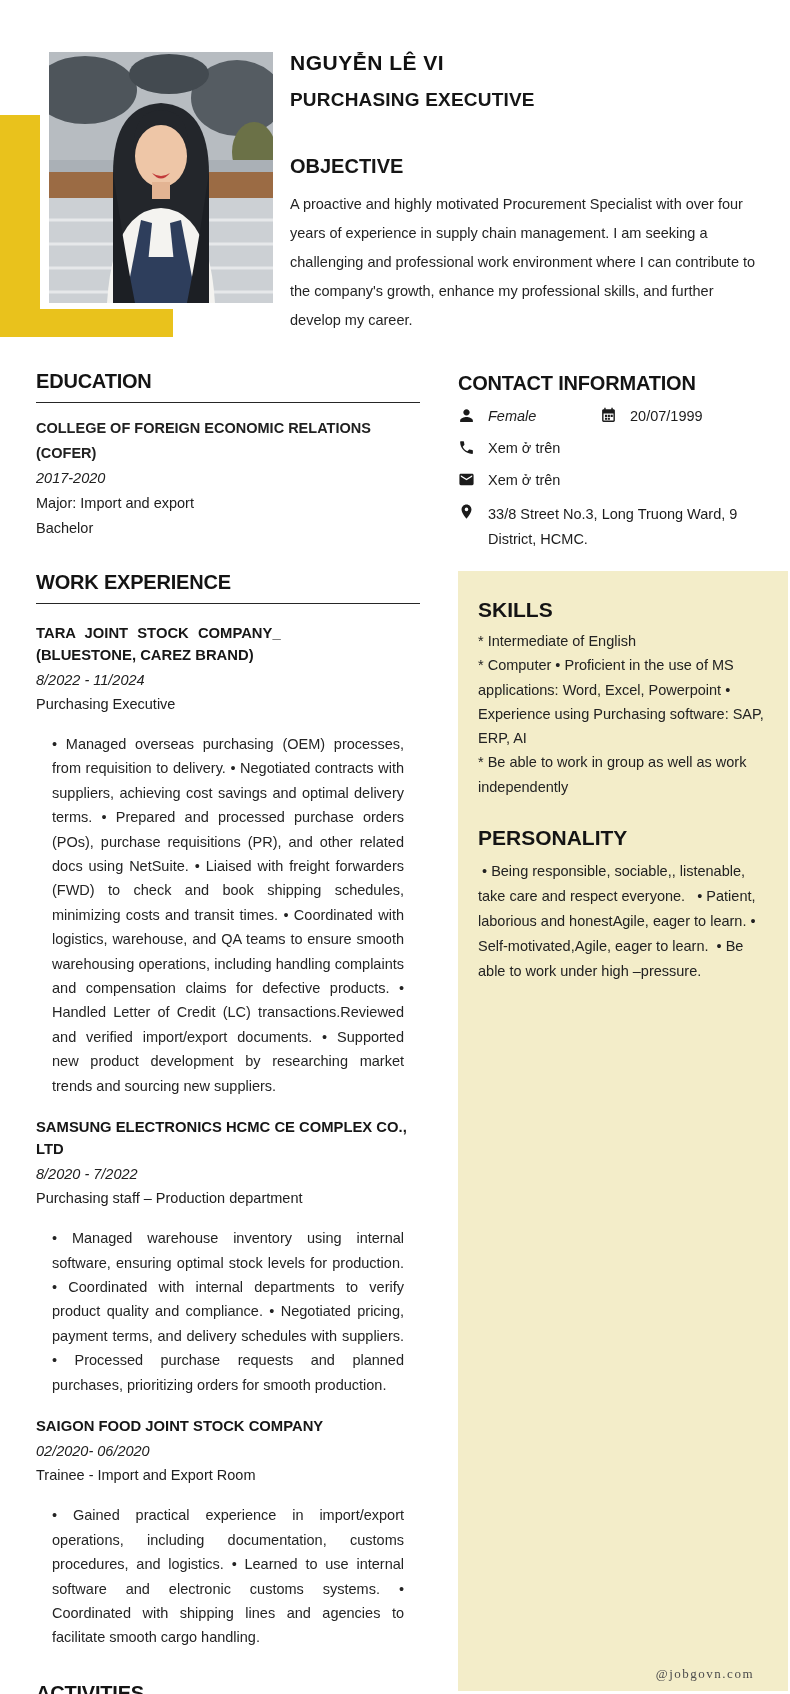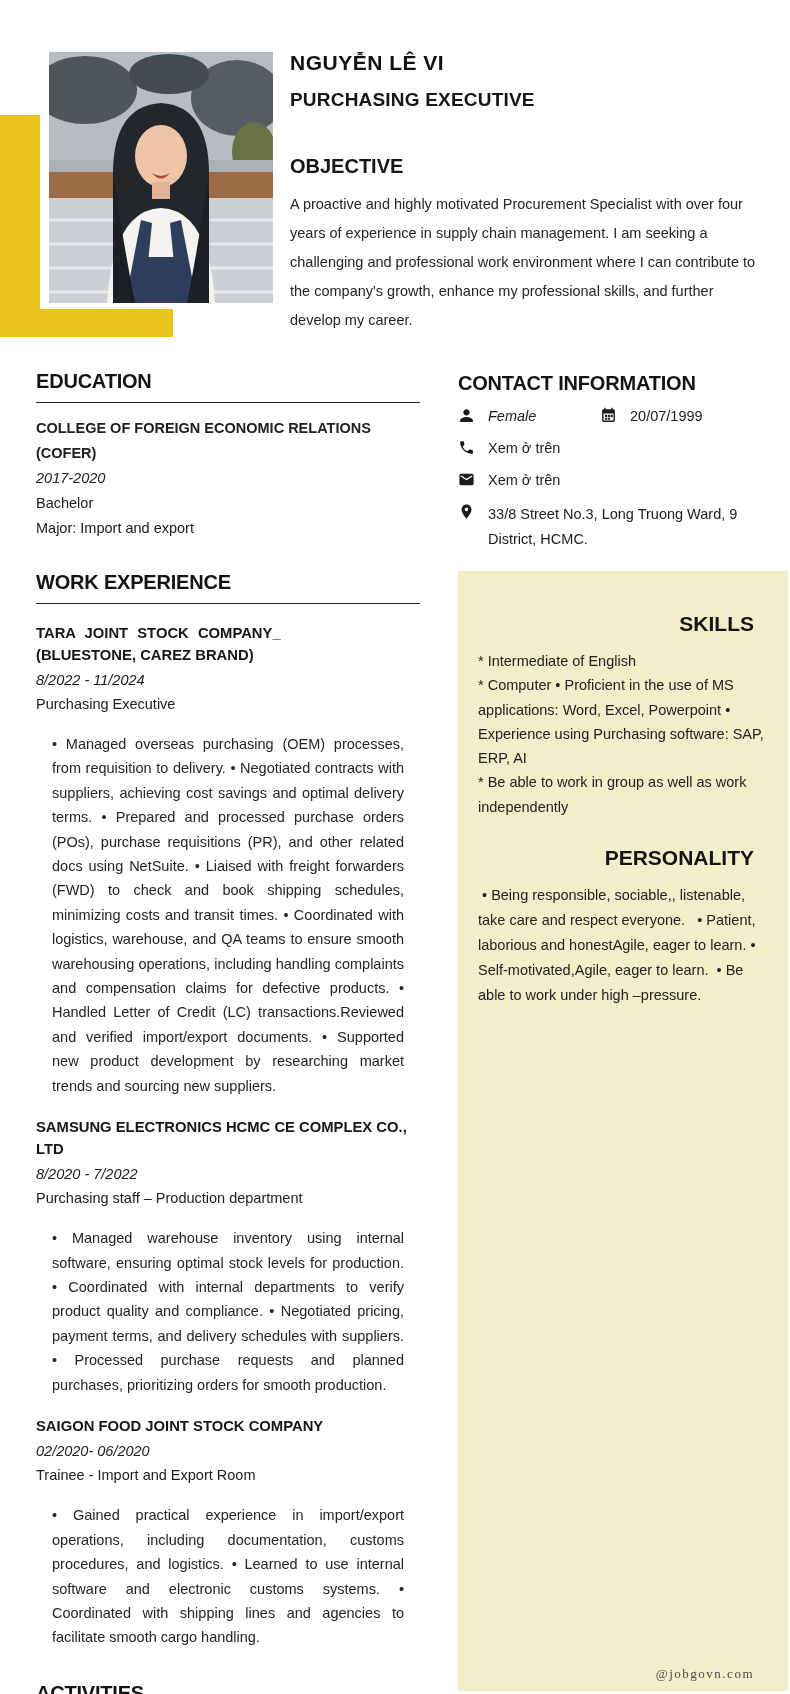--- a/index.html
+++ b/index.html
@@ -43,21 +43,21 @@
   .contact-list{list-style:none;margin:9px 0 0 0;padding:0;}
   .contact-list li{display:flex;align-items:flex-start;margin-top:12px;line-height:20px;}
   .cicon{flex:0 0 17px;height:17px;margin-right:13px;margin-top:1px;}
   .cicon svg{display:block;}
   .cfield{color:#1c1c1c;}
   .gender-span{display:inline-block;width:112px;font-style:italic;}
   .addr{width:272px;line-height:25px;}
   
   .panel{position:absolute;left:458px;top:571px;width:330px;height:1120px;background:#f3edc9;
          box-sizing:border-box;padding:27px 20px 0 20px;}
-  .panel-h{margin:14px;font-size:21px;line-height:23px;font-weight:700;color:#141414;text-align:right;}
+  .panel-h{margin:0;font-size:21px;line-height:23px;font-weight:700;color:#141414;}
   .skill-item{margin:0;font-size:14.5px;line-height:24.3px;color:#222;white-space:pre-wrap;}
   .skills-body{margin-top:8px;}
   .pers-h{margin-top:27px;}
   .pers-text{margin:10px 0 0 0;font-size:14.5px;line-height:25px;color:#222;white-space:pre-wrap;}
   .watermark{position:absolute;right:34px;bottom:9px;font-family:Liberation Serif, serif;
              font-size:13px;letter-spacing:1.5px;color:#4c4c4c;}
 </style>
 </head>
 <body>
 
@@ -102,22 +102,22 @@
     <h2 class="obj-h">OBJECTIVE</h2>
     <p class="obj-text">A proactive and highly motivated Procurement Specialist with over four years of experience in supply chain management. I am seeking a challenging and professional work environment where I can contribute to the company's growth, enhance my professional skills, and further develop my career.</p>
   </header>
 
   <section class="left-col">
 
     <h2 class="sec-h">EDUCATION</h2>
     <hr class="rule">
     <div class="edu-school">COLLEGE OF FOREIGN ECONOMIC RELATIONS (COFER)</div>
     <div class="line italic">2017-2020</div>
+    <div class="line">Major: Import and export</div>
     <div class="line">Bachelor</div>
-    <div class="line">Major: Import and export</div>
 
     <h2 class="sec-h work-h">WORK EXPERIENCE</h2>
     <hr class="rule">
 
     <div class="job">
       <div class="company spread">TARA JOINT STOCK COMPANY_</div>
       <div class="company">(BLUESTONE, CAREZ BRAND)</div>
       <div class="period">8/2022 - 11/2024</div>
       <div class="role">Purchasing Executive</div>
       <p class="desc">• Managed overseas purchasing (OEM) processes, from requisition to delivery.  • Negotiated contracts with suppliers, achieving cost savings and optimal delivery terms.  • Prepared and processed purchase orders (POs), purchase requisitions (PR), and other related docs using NetSuite.  • Liaised with freight forwarders (FWD) to check and book shipping schedules, minimizing costs and transit times.  • Coordinated with logistics, warehouse, and QA teams to ensure smooth warehousing operations, including handling complaints and compensation claims for defective products.  • Handled Letter of Credit (LC) transactions.Reviewed and verified import/export documents.  • Supported new product development by researching market trends and sourcing new suppliers.</p>

